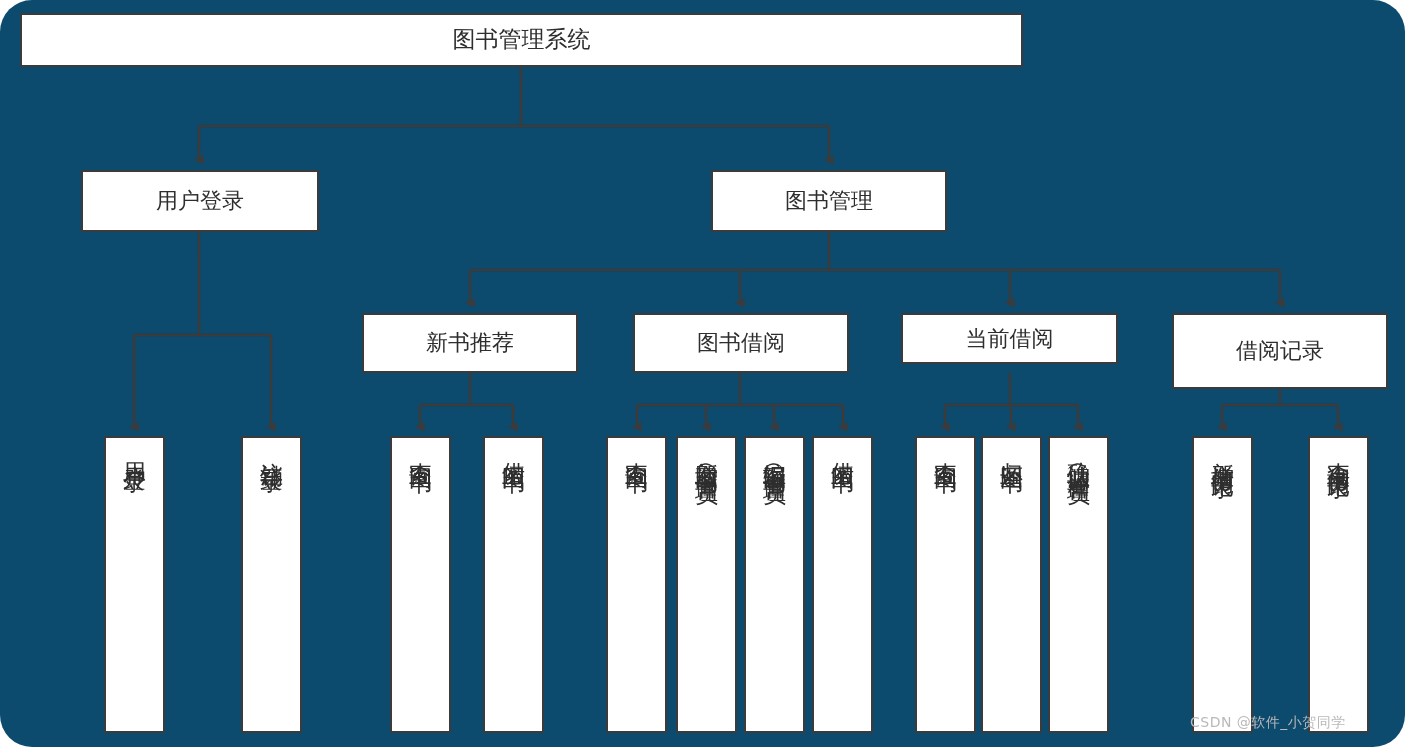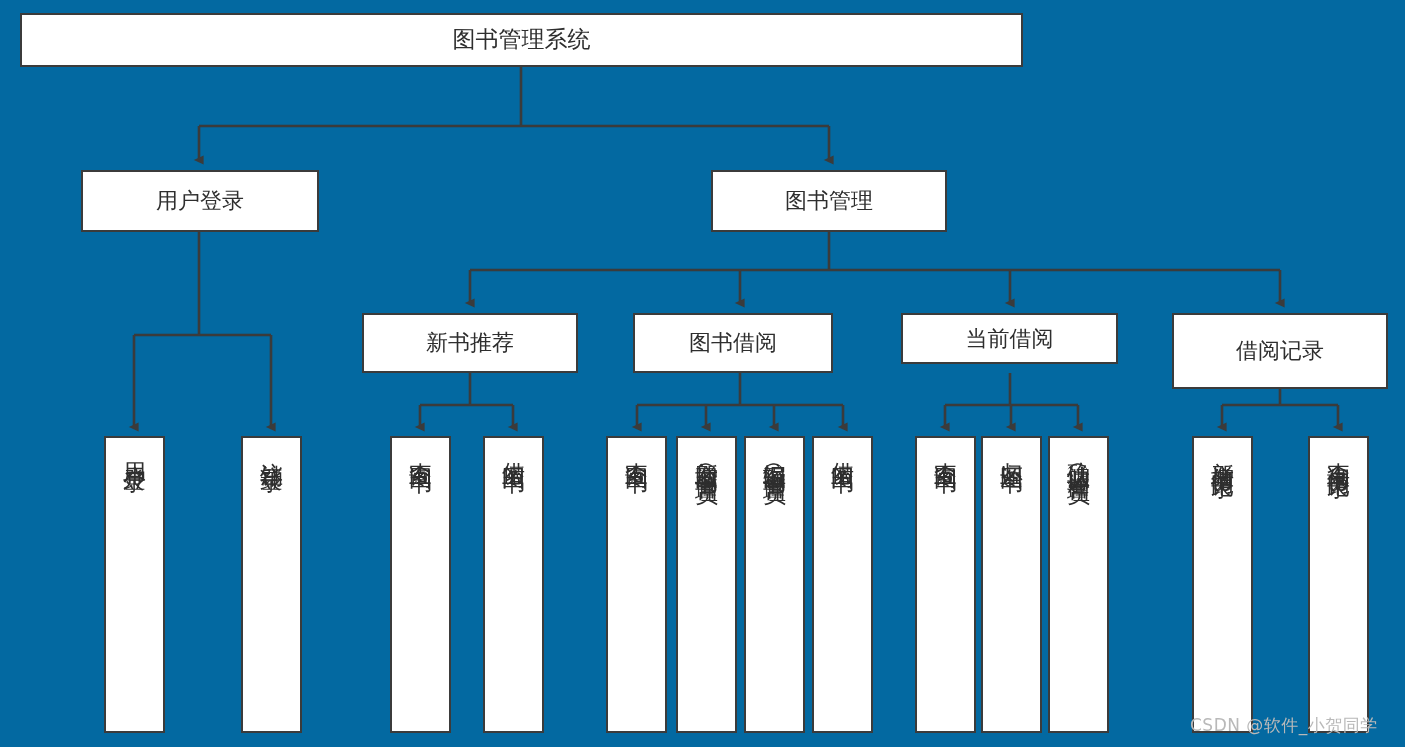--- a/index.html
+++ b/index.html
@@ -7,22 +7,23 @@
     padding: 0;
     background: #ffffff;
   }
   body {
     font-family: "DejaVu Sans", "Liberation Sans", sans-serif;
   }
   #canvas {
     position: relative;
     width: 1405px;
     height: 747px;
-    background: #0369a1;
+    background: #0c4a6e;
     overflow: hidden;
+    border-radius: 32px;
   }
   svg.wires {
     position: absolute;
     left: 0;
     top: 0;
     width: 1405px;
     height: 747px;
     pointer-events: none;
   }
   .node {
@@ -52,21 +53,21 @@
     writing-mode: vertical-rl;
     text-orientation: upright;
     font-size: 23px;
     letter-spacing: 3px;
     line-height: 1;
   }
   .watermark {
     position: absolute;
     left: 1190px;
     top: 714px;
-    font-size: 17px;
+    font-size: 14px;
     color: #b9b9b9;
     white-space: nowrap;
     letter-spacing: 0.5px;
   }
 </style>
 </head>
 <body>
 
 <div id="canvas">
 
@@ -129,21 +130,21 @@
   </div>
 
   <div class="node lvl2" style="left:362px; top:313px; width:216px; height:60px;">
     <span class="label">新书推荐</span>
   </div>
 
   <div class="node lvl1" style="left:711px; top:170px; width:236px; height:62px;">
     <span class="label">图书管理</span>
   </div>
 
-  <div class="node lvl2" style="left:633px; top:313px; width:200px; height:60px;">
+  <div class="node lvl2" style="left:633px; top:313px; width:216px; height:60px;">
     <span class="label">图书借阅</span>
   </div>
 
   <div class="node lvl2" style="left:901px; top:313px; width:217px; height:51px;">
     <span class="label">当前借阅</span>
   </div>
 
   <div class="node lvl2" style="left:1172px; top:313px; width:216px; height:76px;">
     <span class="label">借阅记录</span>
   </div>

